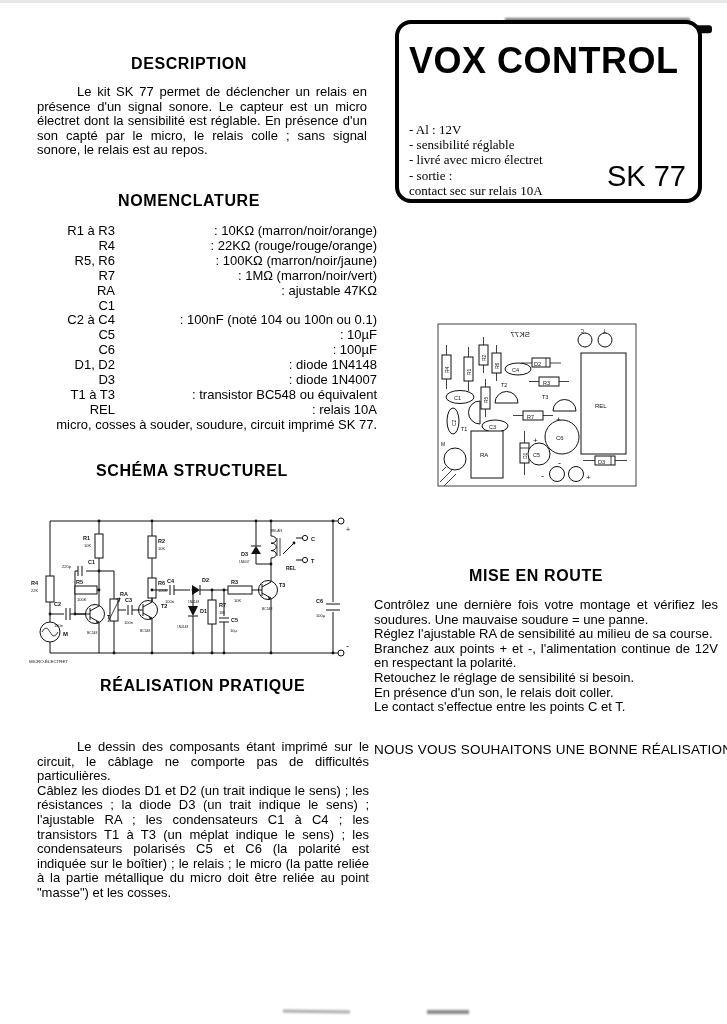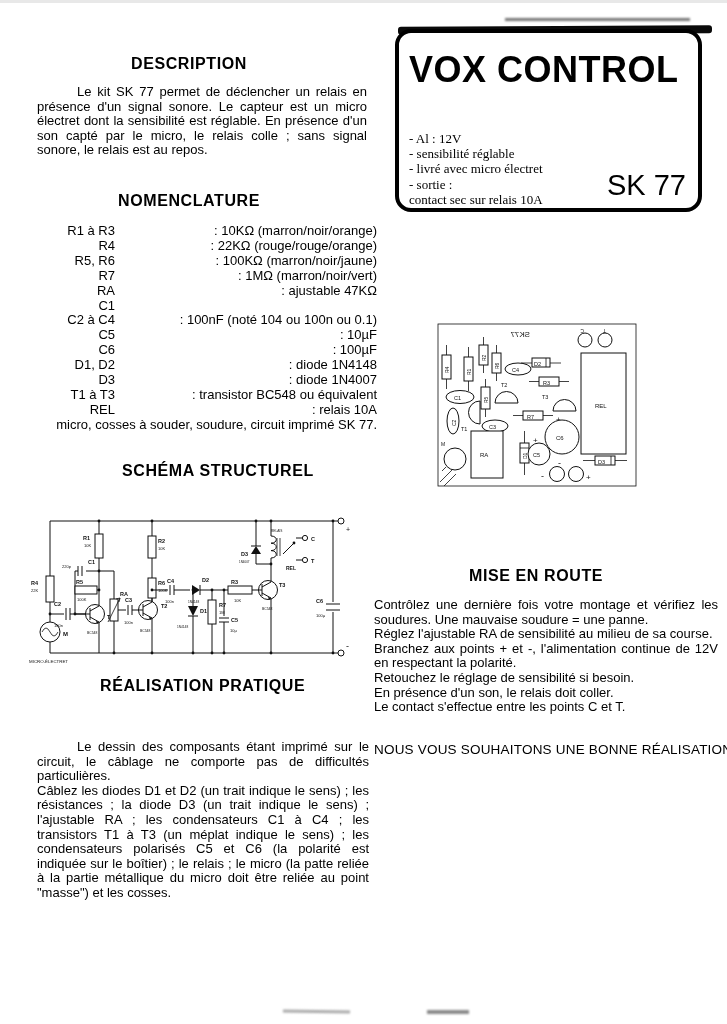--- a/index.html
+++ b/index.html
@@ -8,21 +8,21 @@
     font-family:"Liberation Sans",sans-serif;color:#000;overflow:hidden;
     margin:3px auto;
   }
   .abs{position:absolute;}
   .heading{font-weight:bold;font-size:16px;letter-spacing:.6px;white-space:nowrap;}
   .body-text{font-size:13px;line-height:14.6px;text-align:justify;}
   .indent{text-indent:40px;}
   p{margin:0;}
   
   .vox-box{
-    left:395px;top:26px;width:307px;height:183px;
+    left:395px;top:17px;width:307px;height:183px;
     border:4px solid #000;border-radius:16px;box-sizing:border-box;background:#fff;
   }
   .vox-title{position:absolute;left:10px;top:16px;font-size:36px;font-weight:bold;letter-spacing:.5px;white-space:nowrap;}
   .vox-features{position:absolute;left:10px;top:98px;font-size:13px;line-height:15.2px;font-family:Liberation Serif, serif;}
   .vox-model{position:absolute;right:12px;bottom:6px;font-size:29px;font-weight:normal;white-space:nowrap;}
   .scan-bar{left:398px;top:23px;width:314px;height:8px;background:#0a0a0a;border-radius:3px;transform:rotate(-.25deg);}
   .scan-speck{left:505px;top:15px;width:185px;height:3px;background:#777;filter:blur(1px);}
   .smudge1{left:283px;top:1007px;width:67px;height:3px;background:#a9a9a9;filter:blur(1px);transform:rotate(.8deg);}
   .smudge2{left:427px;top:1007px;width:42px;height:4px;background:#8a8a8a;filter:blur(1px);}
   
@@ -200,21 +200,21 @@
       <rect x="162" y="133" width="20" height="9" class="box"></rect>
       <line x1="178" y1="133" x2="178" y2="142" class="w2"></line>
     <text x="165" y="140.5" font-size="5.5">D3</text>
 
     <circle cx="124" cy="151" r="7.5" class="box"></circle>
       <circle cx="143" cy="151" r="7.5" class="box"></circle>
     <text x="108" y="156" font-size="9">-</text>
     <text x="153" y="157" font-size="8">+</text>
   </svg>
 
-  <div class="abs heading" style="left:122px;top:459px;">SCHÉMA STRUCTUREL</div>
+  <div class="abs heading" style="left:96px;top:459px;">SCHÉMA STRUCTUREL</div>
 
   <svg class="abs" style="left:28px;top:503px;" width="340" height="162" viewBox="0 0 340 162">
 
     <path d="M22,15 H310 M22,147 H310" class="w"></path>
     <circle cx="313" cy="15" r="3" class="box"></circle>
       <circle cx="313" cy="147" r="3" class="box"></circle>
     <text x="318" y="26" font-size="7">+</text>
     <text x="318" y="143" font-size="9">-</text>
 
     <path d="M22,15 V70 M22,96 V116 M22,136 V147" class="w"></path>

